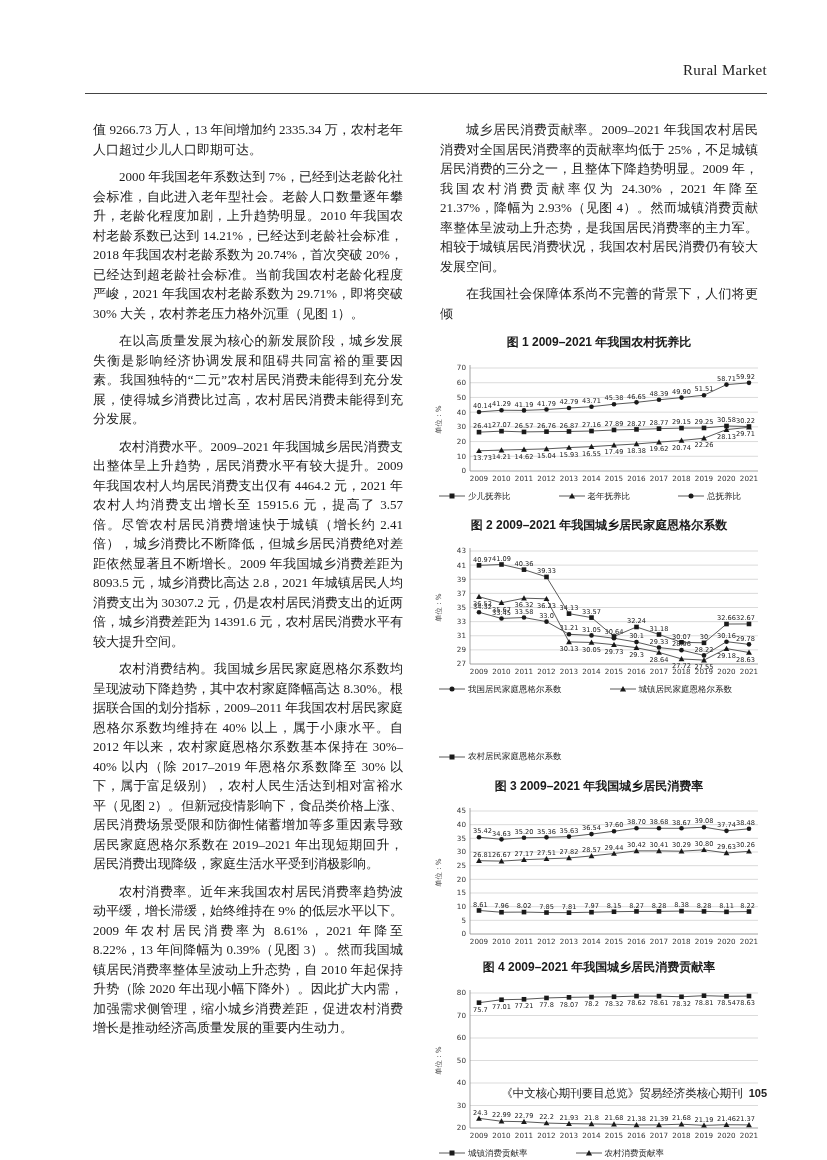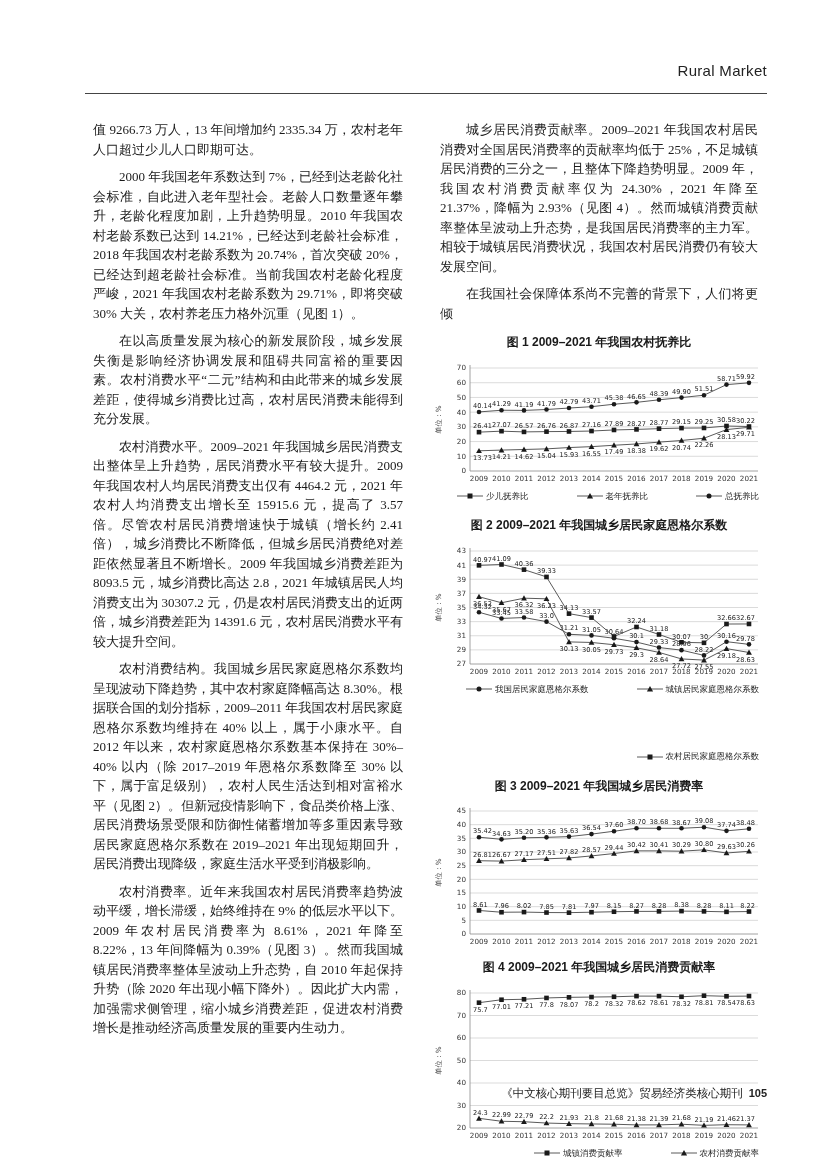--- a/index.html
+++ b/index.html
@@ -1,48 +1,48 @@
 <!DOCTYPE html>
 <html><head>
 <meta charset="utf-8">
 <style>
   html,body{margin:0;padding:0;background:#e8e8e8;}
   .page{position:relative;width:827px;height:1160px;background:#ffffff;margin:0 auto;
         font-family:"Liberation Serif",serif;color:#1a1a1a;overflow:hidden;}
   .journal-header{position:absolute;top:62px;left:85px;right:60px;text-align:right;
-        font-family:Liberation Sans, sans-serif;font-size:15px;color:#222;letter-spacing:.3px;}
+        font-family:Liberation Serif, serif;font-size:15px;color:#222;letter-spacing:.3px;}
   .header-rule{position:absolute;top:93px;left:85px;right:60px;border-top:1.5px solid #444;}
   .col{position:absolute;top:112px;font-size:13px;line-height:19.5px;text-align:justify;}
   .col-left{left:85px;width:326px;}
   .col-right{left:432px;width:334px;}
   .col p{margin:8px;text-indent:2em;}
   .col p.no-indent{text-indent:0;}
   .fig{margin:10px 0 2px 0;}
   .fig-title{font-family:"Liberation Sans",sans-serif;font-weight:bold;font-size:12px;
         text-align:center;margin:6px 0 4px 0;text-indent:0;}
   svg.chart{display:block;overflow:visible;font-family:"DejaVu Sans",sans-serif;}
-  .legend{display:flex;flex-wrap:wrap;justify-content:flex-end;column-gap:14px;row-gap:1px;
+  .legend{display:flex;flex-wrap:wrap;justify-content:flex-start;column-gap:14px;row-gap:1px;
         font-family:Liberation Serif, serif;font-size:8.5px;color:#222;margin-top:2px;max-width:320px;
         margin-left:auto;margin-right:auto;gap:48px;}
   .legend-item{display:flex;align-items:center;gap:3px;}
   .page-footer{position:absolute;top:1086px;left:85px;right:60px;text-align:right;
         font-family:"Liberation Sans",sans-serif;font-size:11.5px;color:#222;}
   .page-footer b{font-size:11px;margin-left:6px;}
 </style>
 </head>
 <body>
 
 <div class="page">
   <div class="journal-header">Rural Market</div>
   <div class="header-rule"></div>
 
   <div class="col col-left" id="left-col">
       <p class="no-indent">值 9266.73 万人，13 年间增加约 2335.34 万，农村老年人口超过少儿人口即期可达。</p>
       <p>2000 年我国老年系数达到 7%，已经到达老龄化社会标准，自此进入老年型社会。老龄人口数量逐年攀升，老龄化程度加剧，上升趋势明显。2010 年我国农村老龄系数已达到 14.21%，已经达到老龄社会标准，2018 年我国农村老龄系数为 20.74%，首次突破 20%，已经达到超老龄社会标准。当前我国农村老龄化程度严峻，2021 年我国农村老龄系数为 29.71%，即将突破 30% 大关，农村养老压力格外沉重（见图 1）。</p>
-      <p>在以高质量发展为核心的新发展阶段，城乡发展失衡是影响经济协调发展和阻碍共同富裕的重要因素。农村消费水平“二元”结构和由此带来的城乡发展差距，使得城乡消费比过高，农村居民消费未能得到充分发展。</p>
+      <p>在以高质量发展为核心的新发展阶段，城乡发展失衡是影响经济协调发展和阻碍共同富裕的重要因素。我国独特的“二元”农村居民消费未能得到充分发展，使得城乡消费比过高，农村居民消费未能得到充分发展。</p>
       <p>农村消费水平。2009–2021 年我国城乡居民消费支出整体呈上升趋势，居民消费水平有较大提升。2009 年我国农村人均居民消费支出仅有 4464.2 元，2021 年农村人均消费支出增长至 15915.6 元，提高了 3.57 倍。尽管农村居民消费增速快于城镇（增长约 2.41 倍），城乡消费比不断降低，但城乡居民消费绝对差距依然显著且不断增长。2009 年我国城乡消费差距为 8093.5 元，城乡消费比高达 2.8，2021 年城镇居民人均消费支出为 30307.2 元，仍是农村居民消费支出的近两倍，城乡消费差距为 14391.6 元，农村居民消费水平有较大提升空间。</p>
       <p>农村消费结构。我国城乡居民家庭恩格尔系数均呈现波动下降趋势，其中农村家庭降幅高达 8.30%。根据联合国的划分指标，2009–2011 年我国农村居民家庭恩格尔系数均维持在 40% 以上，属于小康水平。自 2012 年以来，农村家庭恩格尔系数基本保持在 30%–40% 以内（除 2017–2019 年恩格尔系数降至 30% 以下，属于富足级别），农村人民生活达到相对富裕水平（见图 2）。但新冠疫情影响下，食品类价格上涨、居民消费场景受限和防御性储蓄增加等多重因素导致居民家庭恩格尔系数在 2019–2021 年出现短期回升，居民消费出现降级，家庭生活水平受到消极影响。</p>
       <p>农村消费率。近年来我国农村居民消费率趋势波动平缓，增长滞缓，始终维持在 9% 的低层水平以下。2009 年农村居民消费率为 8.61%，2021 年降至 8.22%，13 年间降幅为 0.39%（见图 3）。然而我国城镇居民消费率整体呈波动上升态势，自 2010 年起保持升势（除 2020 年出现小幅下降外）。因此扩大内需，加强需求侧管理，缩小城乡消费差距，促进农村消费增长是推动经济高质量发展的重要内生动力。</p>
     </div>
 
   <div class="col col-right">
     <div id="right-text">
         <p>城乡居民消费贡献率。2009–2021 年我国农村居民消费对全国居民消费率的贡献率均低于 25%，不足城镇居民消费的三分之一，且整体下降趋势明显。2009 年，我国农村消费贡献率仅为 24.30%，2021 年降至 21.37%，降幅为 2.93%（见图 4）。然而城镇消费贡献率整体呈波动上升态势，是我国居民消费率的主力军。相较于城镇居民消费状况，我国农村居民消费仍有较大发展空间。</p>
         <p>在我国社会保障体系尚不完善的背景下，人们将更倾</p>
       </div>

